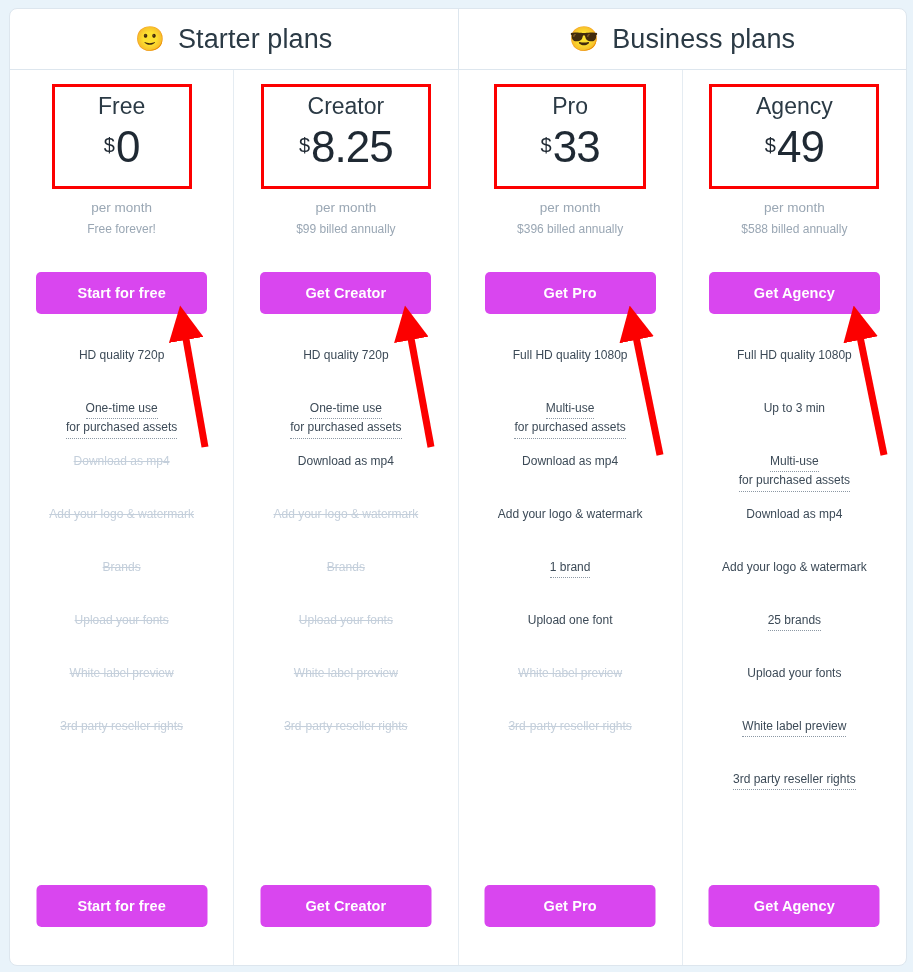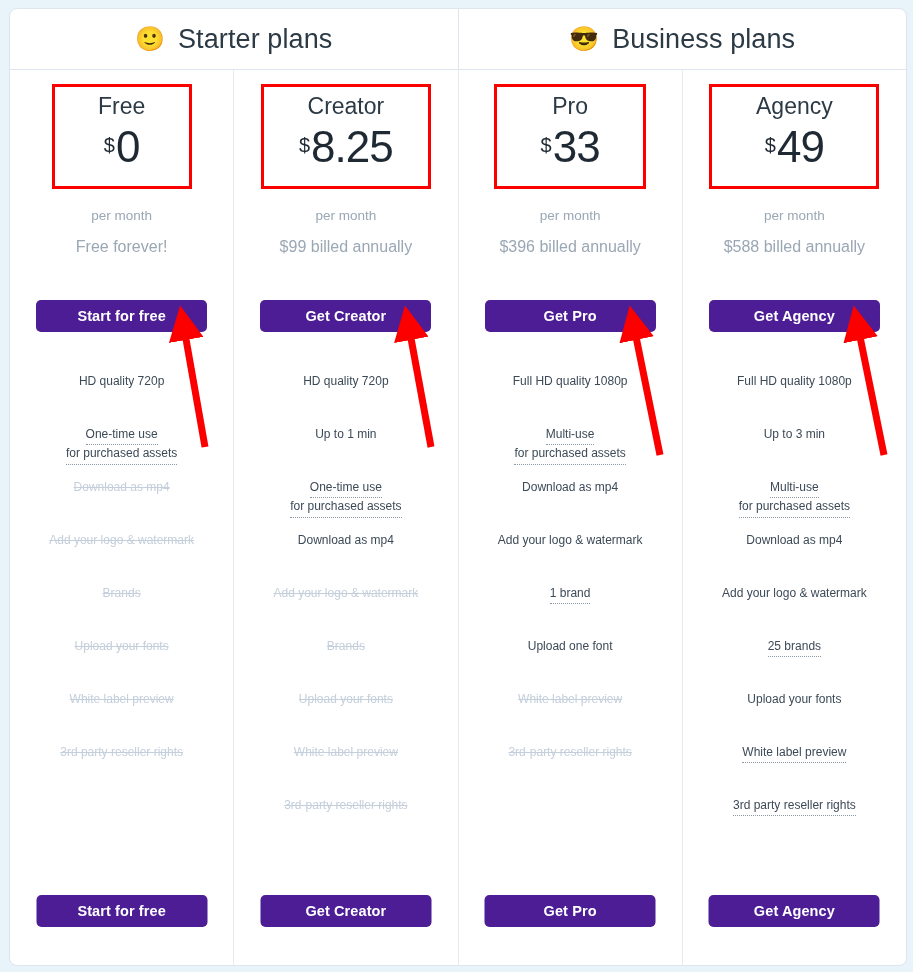--- a/index.html
+++ b/index.html
@@ -65,21 +65,20 @@
     display: flex;
     height: 896px;
   }
   .plan-col {
     flex: 1 1 0;
     position: relative;
     padding: 0 10px;
     display: flex;
     flex-direction: column;
     align-items: center;
-    gap: 8px;
   }
   .plan-col + .plan-col {
     border-left: 1px solid #e5ecf2;
   }
 
   
   .price-box {
     margin-top: 14px;
     width: 140px;
     height: 105px;
@@ -119,31 +118,31 @@
     letter-spacing: -1px;
   }
 
   .per-month {
     margin-top: 11px;
     font-size: 13.5px;
     color: #9aa7b4;
   }
   .billing-note {
     margin-top: 7px;
-    font-size: 16px;
+    font-size: 12px;
     color: #9aa7b4;
   }
 
   
   .cta {
     width: 171px;
-    height: 32px;
+    height: 42px;
     border: none;
     border-radius: 5px;
-    background: #4c1d95;
+    background: #d946ef;
     color: #ffffff;
     font-size: 14.5px;
     font-weight: bold;
     font-family: "Liberation Sans", sans-serif;
     cursor: pointer;
     letter-spacing: .1px;
   }
   .cta-top    { margin-top: 36px; }
   .cta-bottom { position: absolute; bottom: 39px; left: 50%; transform: translateX(-50%); }
 
@@ -253,23 +252,20 @@
             <span class="currency">$</span>
             <span class="amount">8.25</span>
           </div>
         </div>
         <div class="per-month">per month</div>
         <div class="billing-note">$99 billed annually</div>
         <button class="cta cta-top">Get Creator</button>
         <div class="features">
             <div class="feature">
               <span class="line">HD quality 720p</span>
-            </div>
-            <div class="feature">
-              <span class="line">Up to 1 min</span>
             </div>
             <div class="feature dotted">
               <span class="line">One-time use</span>
               <span class="line">for purchased assets</span>
             </div>
             <div class="feature">
               <span class="line">Download as mp4</span>
             </div>
             <div class="feature off">
               <span class="line">Add your logo &amp; watermark</span>

